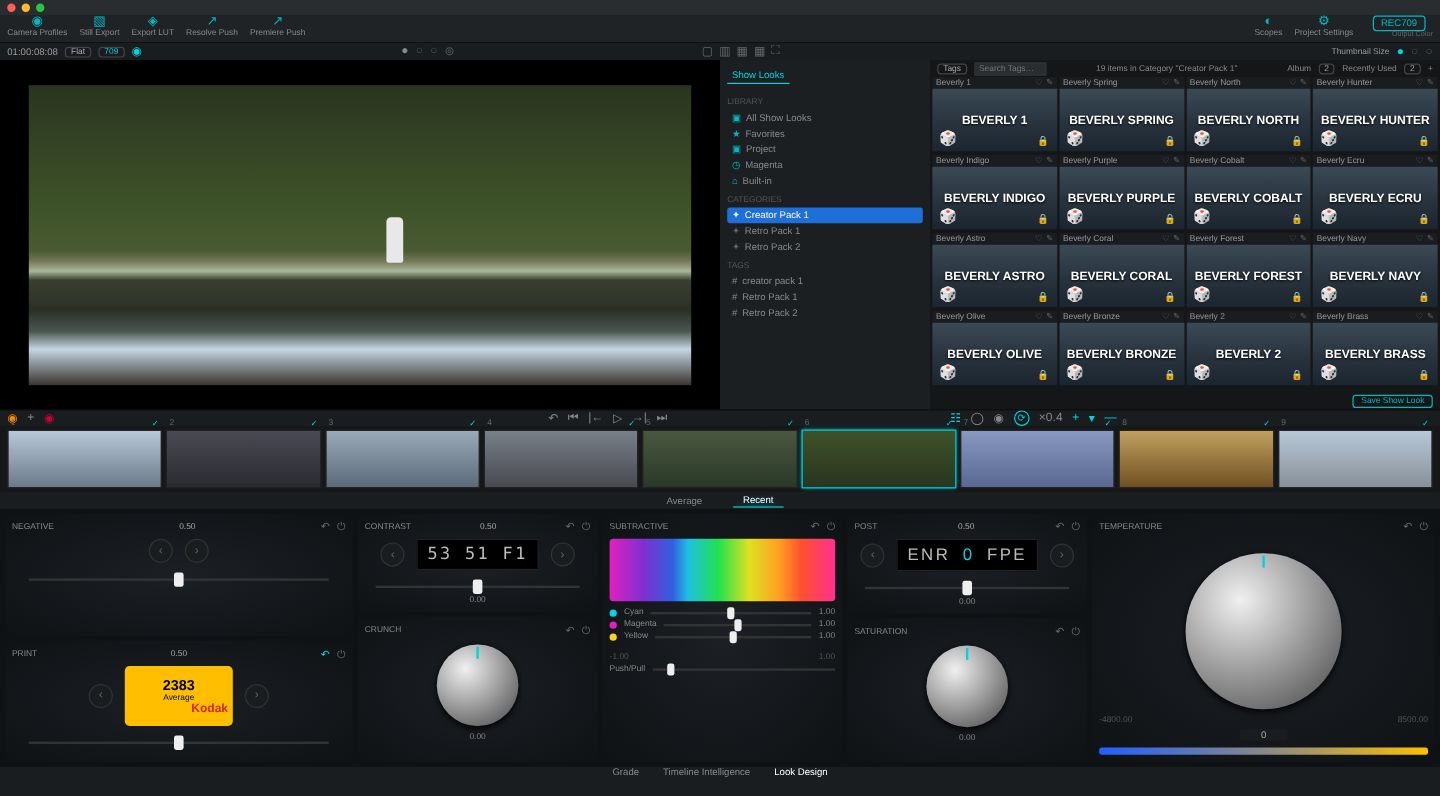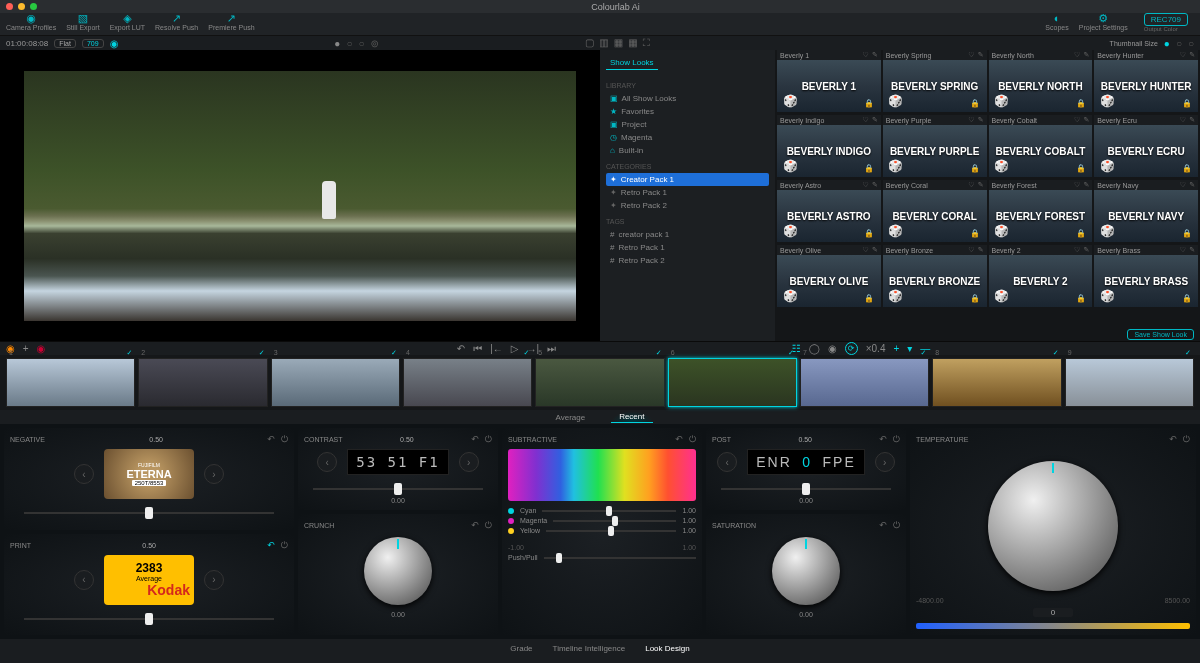--- a/index.html
+++ b/index.html
@@ -75,41 +75,40 @@
 .knob.big{width:130px;height:130px;margin-top:16px}
 .sublabel{font-size:7px;color:#888;text-align:center;margin-top:2px}
 .spectrum{height:52px;background:linear-gradient(90deg,#e020c0 0%,#8030d0 15%,#3060e0 28%,#20c0e0 35%,#20e050 48%,#e0e020 62%,#ffa020 75%,#ff5030 85%,#ff3090 100%);border-radius:3px;margin-bottom:6px}
 .srow{display:flex;align-items:center;gap:6px;margin:3px 0;font-size:7px;color:#888}
 .srow .sdot{width:6px;height:6px;border-radius:50%}
 .srow .strack{flex:1;height:2px;background:#333;position:relative}
 .srow .shandle{width:6px;height:10px;background:#eee;border-radius:2px;position:absolute;top:-4px;left:50%;transform:translateX(-50%)}
 .tempbar{height:6px;background:linear-gradient(90deg,#2060ff 0%,#888 50%,#ffbf00 100%);border-radius:2px;margin-top:6px}
 .tempval{text-align:center;font-size:8px;color:#aaa;background:#1a1d20;width:40px;margin:4px auto;border-radius:2px}
 .temprange{display:flex;justify-content:space-between;font-size:7px;color:#555;margin-top:4px}
-.footer{height:14px;display:flex;justify-content:center;gap:20px;align-items:flex-end;font-size:8px;color:#888}
+.footer{height:14px;display:flex;justify-content:center;gap:20px;align-items:flex-start;font-size:8px;color:#888}
 .footer .tab.active{color:#fff}
 .p1{width:290px;display:flex;flex-direction:column;gap:4px}
 .p1 .sub{flex:1;background:radial-gradient(ellipse at center,#1c2024 0%,#0e1215 100%);border-radius:4px;padding:6px}
 .p2{width:200px;display:flex;flex-direction:column;gap:4px}
 .p2 .sub{background:radial-gradient(ellipse at center,#1c2024 0%,#0e1215 100%);border-radius:4px;padding:6px}
 .p3{width:200px}
 .p4{width:200px;display:flex;flex-direction:column;gap:4px}
 .p4 .sub{background:radial-gradient(ellipse at center,#1c2024 0%,#0e1215 100%);border-radius:4px;padding:6px}
 .p5{flex:1}
 </style>
 </head>
 <body>
 
 <div class="titlebar">
   <div class="traffic">
     <div class="dot red"></div>
     <div class="dot yellow"></div>
     <div class="dot green"></div>
   </div>
-  <div class="title">Colourlab Ai</div>
 </div>
 
 <div class="topbar">
   <div class="tbtn">
       <span class="ticon">◉</span>
       <span>Camera Profiles</span>
     </div>
   <div class="tbtn">
       <span class="ticon">▧</span>
       <span>Still Export</span>
@@ -128,21 +127,21 @@
     </div>
   <div class="spacer"></div>
   <div class="tbtn">
       <span class="ticon">◐</span>
       <span>Scopes</span>
     </div>
   <div class="tbtn">
       <span class="ticon">⚙</span>
       <span>Project Settings</span>
     </div>
-  <div style="display:flex;flex-direction:column;align-items:flex-start;margin-left:6px">
+  <div style="display:flex;flex-direction:column;align-items:flex-end;margin-left:6px">
     <div class="rec">REC709</div>
     <span style="font-size:6px;color:#666">Output Color</span>
   </div>
 </div>
 
 <div class="viewbar">
   <span style="font-size:8px">01:00:08:08</span>
   <span class="pill">Flat</span>
   <span class="pill cyan">709</span>
   <span style="color:#00d4e0">◉</span>
@@ -217,20 +216,30 @@
     <div class="item">
         <span>#</span>
         <span>Retro Pack 1</span>
       </div>
     <div class="item">
         <span>#</span>
         <span>Retro Pack 2</span>
       </div>
   </div>
   <div class="gallery">
+    <div class="ghead">
+      <span class="pill">Tags</span>
+      <input placeholder="Search Tags…" style="">
+      <span class="center">19 items in Category "Creator Pack 1"</span>
+      <span>Album</span>
+        <span class="pill">2</span>
+      <span>Recently Used</span>
+        <span class="pill">2</span>
+      <span>+</span>
+    </div>
     <div class="grid" id="ggrid">
         <div class="grow">
           <div class="gcard">
             <div class="lbl">
               <span>Beverly 1</span>
               <span class="ic">
                 <span>♡</span>
                 <span>✎</span>
               </span>
             </div>
@@ -536,25 +545,20 @@
       <div class="phead">
           <span>NEGATIVE</span>
           <span class="val">0.50</span>
           <span class="ic">
             <span>↶</span>
             <span>⏻</span>
           </span>
         </div>
       <div class="film">
         <div class="arrow">‹</div>
-        <div class="stock eterna">
-          <div style="font-size:5px">FUJIFILM</div>
-          <div style="font-size:11px;font-weight:bold">ETERNA</div>
-          <div style="font-size:6px;background:#fff;color:#000;padding:0 3px;border-radius:1px">250T/8553</div>
-        </div>
         <div class="arrow">›</div>
       </div>
       <div class="slider">
           <div class="track"></div>
           <div class="handle"></div>
         </div>
     </div>
     <div class="sub">
       <div class="phead">
           <span>PRINT</span>
@@ -562,21 +566,21 @@
           <span class="ic">
             <span style="color:#00d4e0">↶</span>
             <span>⏻</span>
           </span>
         </div>
       <div class="film">
         <div class="arrow">‹</div>
         <div class="stock kodak">
           <div style="font-size:12px;font-weight:bold">2383</div>
           <div style="font-size:7px">Average</div>
-          <div style="font-size:14px;color:#d4281c;font-weight:bold;align-self:flex-end;margin-right:4px">Kodak</div>
+          <div style="font-size:10px;color:#d4281c;font-weight:bold;align-self:flex-end;margin-right:4px">Kodak</div>
         </div>
         <div class="arrow">›</div>
       </div>
       <div class="slider">
           <div class="track"></div>
           <div class="handle"></div>
         </div>
     </div>
   </div>
 

